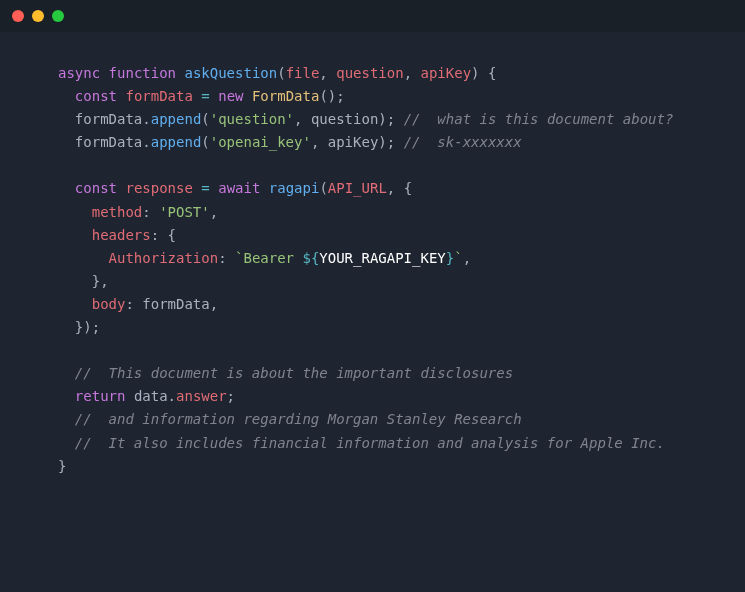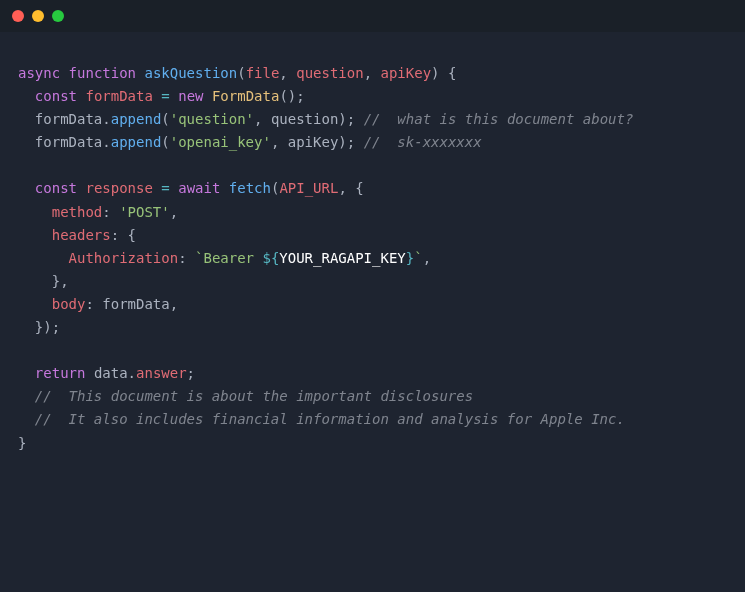--- a/index.html
+++ b/index.html
@@ -25,21 +25,21 @@
       height: 12px;
       border-radius: 50%;
     }
     .close { background: #ff5f56; }
     .minimize { background: #ffbd2e; }
     .zoom { background: #27c93f; }
     .code-area {
       padding: 30px 18px;
       color: #abb2bf;
     }
-    .line { white-space: pre; }
+    .line { white-space: pre; margin-left: 40px; }
     .kw { color: #c678dd; }  
     .fn-name { color: #61afef; }
     .param { color: #e06c75; }
     .op { color: #56b6c2; }
     .str { color: #98c379; }
     .method { color: #61afef; }
     .prop { color: #e06c75; text-align: right; }
     .comment { color: #7f848e; font-style: italic; }
     .punct { color: #abb2bf; }
     .const-name { color: #e06c75; }
@@ -55,25 +55,26 @@
   <div class="traffic-light minimize"></div>
   <div class="traffic-light zoom"></div>
 </div>
 
 <div class="code-area">
 <div class="line"><span class="kw">async</span> <span class="kw">function</span> <span class="fn-name">askQuestion</span><span class="punct">(</span><span class="param">file</span><span class="punct">, </span><span class="param">question</span><span class="punct">, </span><span class="param">apiKey</span><span class="punct">) </span><span class="punct">{</span></div>
 <div class="line">  <span class="kw">const</span> <span class="const-name">formData</span> <span class="op">=</span> <span class="kw">new</span> <span class="enum-val">FormData</span><span class="punct">();</span></div>
 <div class="line">  <span class="default">formData</span><span class="punct">.</span><span class="method">append</span><span class="punct">(</span><span class="str">'question'</span><span class="punct">, </span><span class="default">question</span><span class="punct">);</span> <span class="comment">//  what is this document about?</span></div>
 <div class="line">  <span class="default">formData</span><span class="punct">.</span><span class="method">append</span><span class="punct">(</span><span class="str">'openai_key'</span><span class="punct">, </span><span class="default">apiKey</span><span class="punct">);</span> <span class="comment">//  sk-xxxxxxx</span></div>
 <div class="line"> </div>
-<div class="line">  <span class="kw">const</span> <span class="const-name">response</span> <span class="op">=</span> <span class="kw">await</span> <span class="method">fetch</span><span class="punct">(</span><span class="const-name">API_URL</span><span class="punct">, {</span></div>
+<div class="line">  <span class="kw">const</span> <span class="const-name">response</span> <span class="op">=</span> <span class="kw">await</span> <span class="method">ragapi</span><span class="punct">(</span><span class="const-name">API_URL</span><span class="punct">, {</span></div>
 <div class="line">    <span class="prop">method</span><span class="punct">: </span><span class="str">'POST'</span><span class="punct">,</span></div>
 <div class="line">    <span class="prop">headers</span><span class="punct">: {</span></div>
 <div class="line">      <span class="prop">Authorization</span><span class="punct">: </span><span class="str">`</span><span class="str">Bearer </span><span class="op">${</span><span class="interp-var">YOUR_RAGAPI_KEY</span><span class="op">}</span><span class="str">`</span><span class="punct">,</span></div>
 <div class="line">    <span class="punct">},</span></div>
 <div class="line">    <span class="prop">body</span><span class="punct">: </span><span class="default">formData</span><span class="punct">,</span></div>
 <div class="line">  <span class="punct">});</span></div>
 <div class="line"> </div>
+<div class="line">  <span class="comment">//  This document is about the important disclosures</span></div>
 <div class="line">  <span class="kw">return</span> <span class="default">data</span><span class="punct">.</span><span class="prop">answer</span><span class="punct">;</span></div>
-<div class="line">  <span class="comment">//  This document is about the important disclosures</span></div>
+<div class="line">  <span class="comment">//  and information regarding Morgan Stanley Research</span></div>
 <div class="line">  <span class="comment">//  It also includes financial information and analysis for Apple Inc.</span></div>
 <div class="line"><span class="punct">}</span></div>
 </div>
 
 </body></html>

